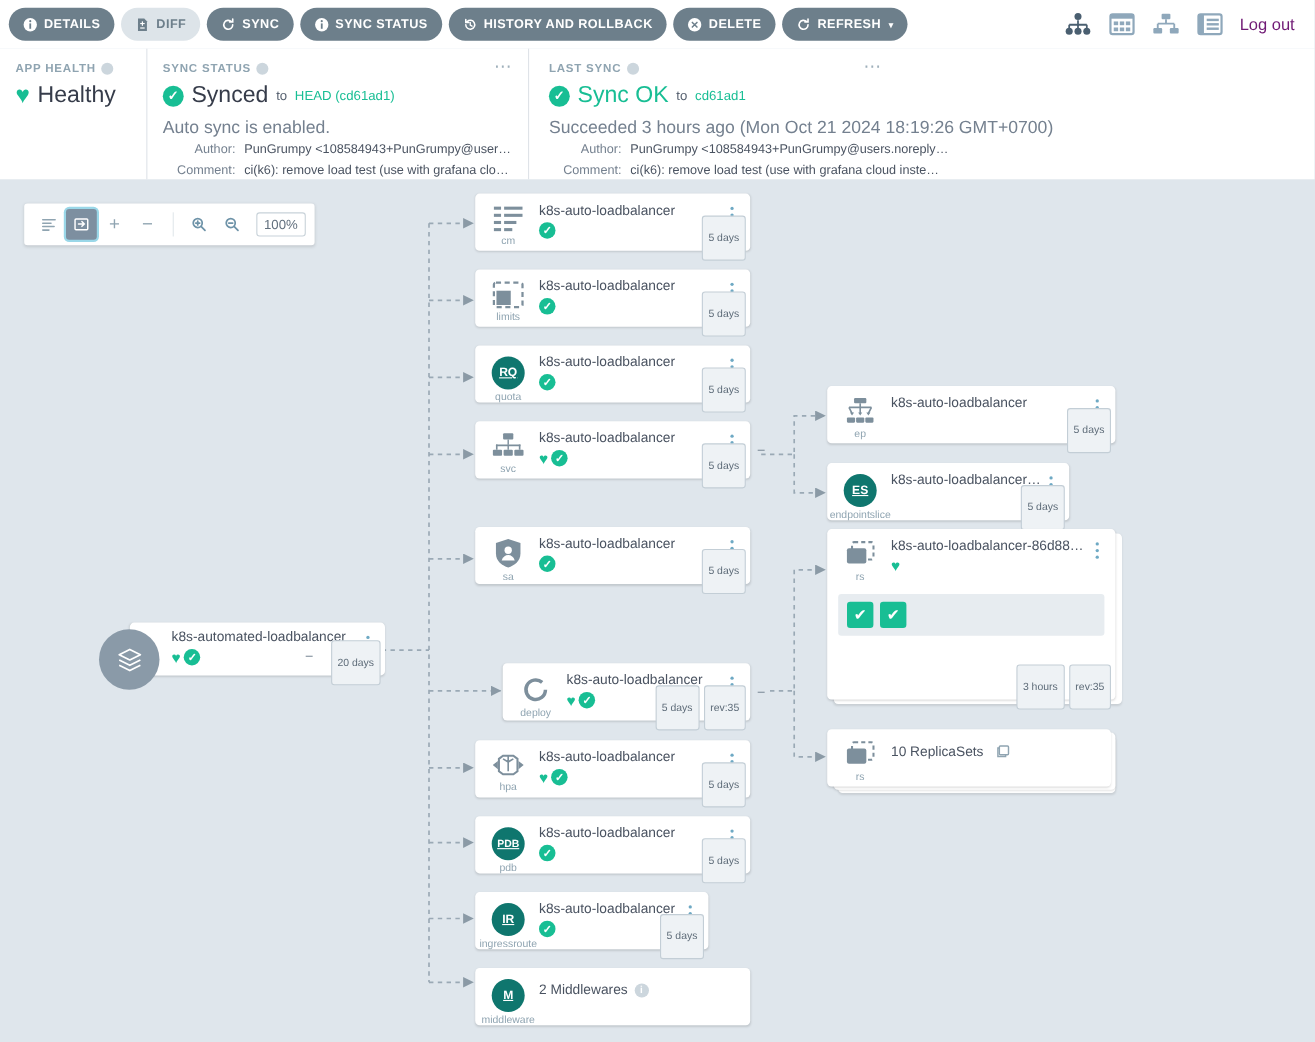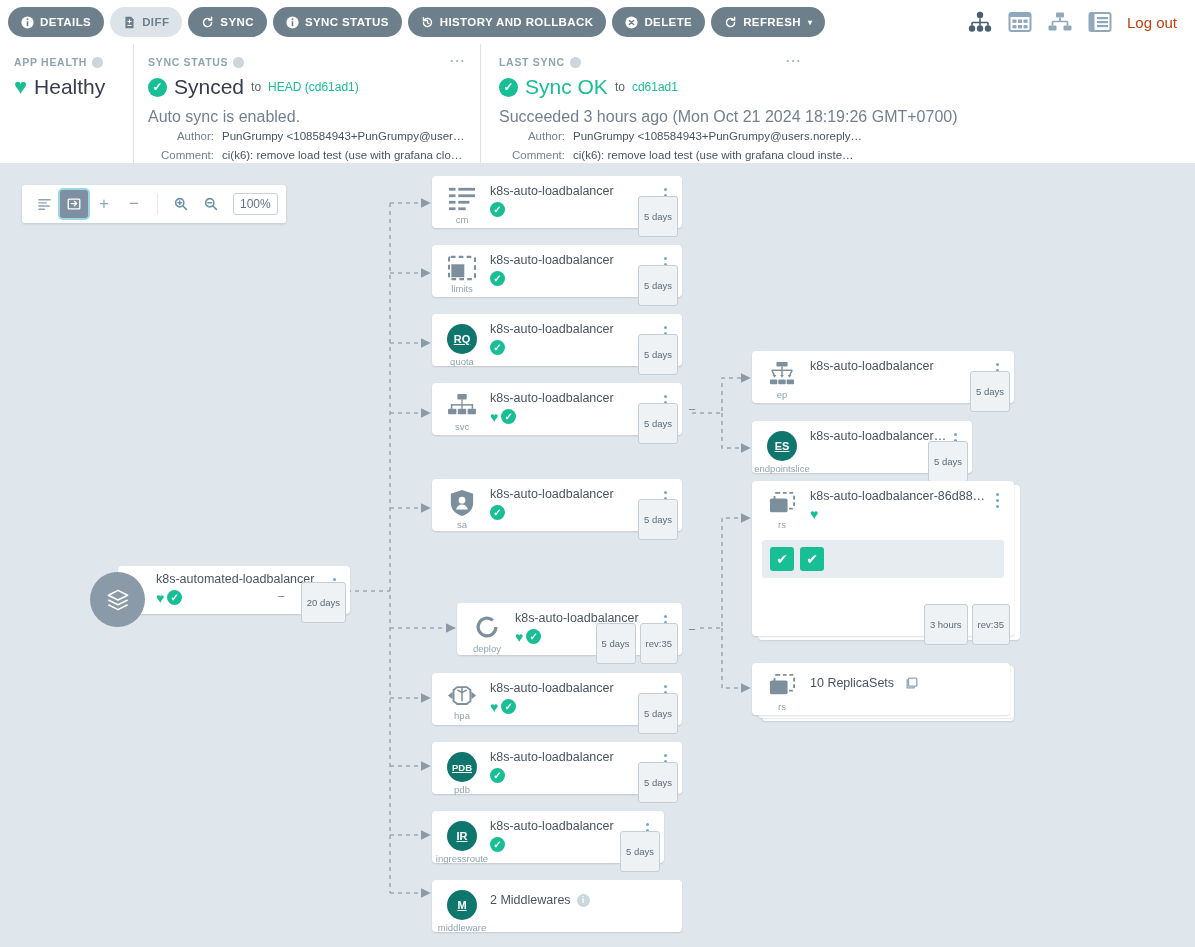--- a/index.html
+++ b/index.html
@@ -28,21 +28,21 @@
   .tb-btn.active{ background:#dde4e9; color:#6d7f8b; }
   .tb-ico{ width:13px; height:13px; display:inline-block; flex:0 0 auto; }
   .tb-ico svg{ display:block; }
   .caret{ font-size:8px; margin-left:1px; }
 
   .topbar-right{
     margin-left:auto; display:flex; align-items:center; gap:14px; padding-right:10px;
   }
   .view-ico{ width:26px; height:24px; cursor:pointer; }
   .view-ico svg{ display:block; }
-  .logout{ color:#c2410c; font-size:15px; cursor:pointer; }
+  .logout{ color:#701a75; font-size:15px; cursor:pointer; }
 
   
   .panels{
     position:absolute; left:0; top:44px; width:1195px; height:119px;
     background:#ffffff; display:flex; z-index:30;
   }
   .panel{ padding:12px 14px 0 14px; position:relative; }
   .panel.health{ width:133px; }
   .panel.sync{ width:347px; border-left:1px solid #dfe3e8; }
   .panel.last{ width:715px; border-left:1px solid #dfe3e8; padding-left:18px; }
@@ -669,21 +669,21 @@
           <i></i>
           <i></i>
           <i></i>
         </div>
     </div>
     <div class="tags">
       <span class="tag">5 days</span>
     </div>
   </div>
 
-  <div class="node" style="left:432px; top:648px; width:232px; height:52px;">
+  <div class="node" style="left:432px; top:648px; width:212px; height:52px;">
     <div class="node-row">
       <div class="node-icon">
         <span class="circ-ico">IR</span>
         <span class="kind">ingressroute</span>
       </div>
       <div class="node-body">
         <div class="node-title">k8s-auto-loadbalancer</div>
         <div class="badges">
           <span class="check-circle">✓</span>
         </div>

